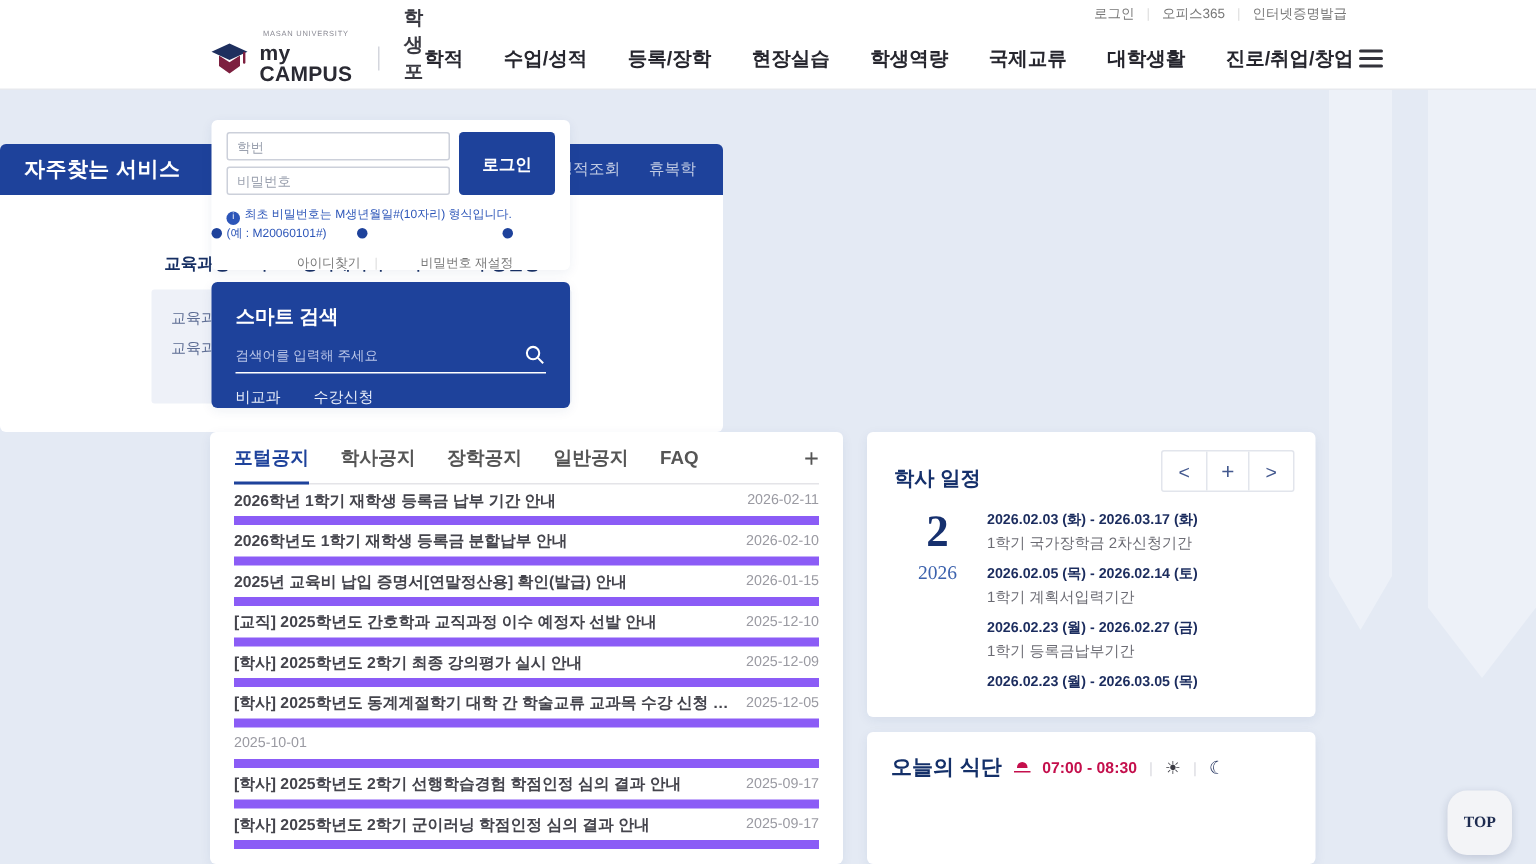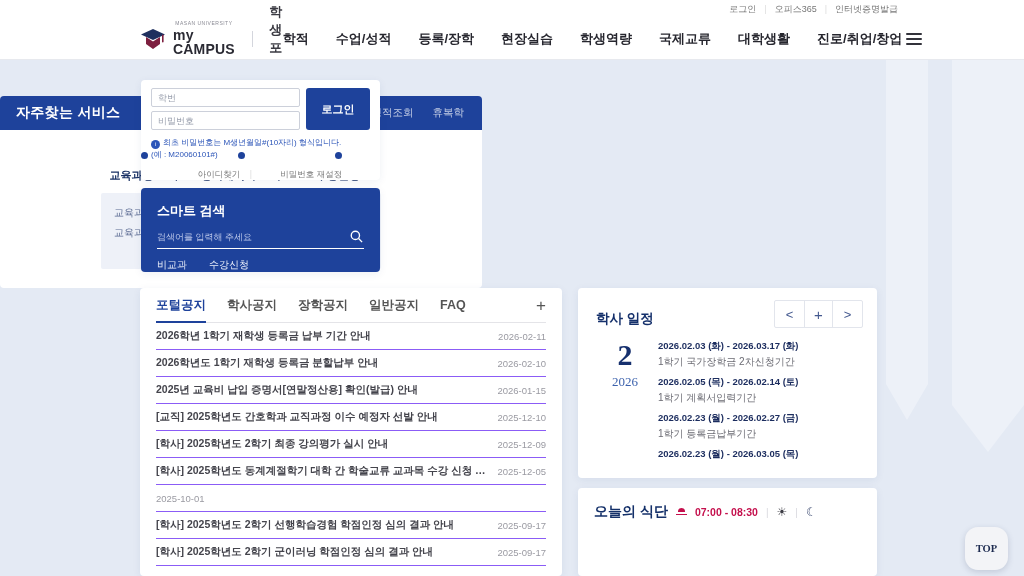--- a/index.html
+++ b/index.html
@@ -75,21 +75,21 @@
   .svc-link { font-size:10px; color:#5b6b92; line-height:1.95; cursor:pointer; white-space:nowrap; }
 
   
   .notices-card { left:140px; top:228px; width:422px; height:288px; padding:0 16px; }
   .n-tabs { height:35px; display:flex; align-items:center; gap:21px; border-bottom:1px solid #e4e4e8; position:relative; }
   .n-tab { font-size:12.5px; font-weight:bold; color:#555; cursor:pointer; height:100%; display:flex; align-items:center; position:relative; }
   .n-tab.active { color:#1e429b; }
   .n-tab.active::after { content:""; position:absolute; left:0; right:0; bottom:-1px; height:2px; background:#1e429b; }
   .n-plus { margin-left:auto; font-size:17px; font-weight:300; color:#555; cursor:pointer; line-height:1; }
   .n-list { }
-  .n-row { height:27px; display:flex; align-items:center; justify-content:space-between; border-bottom:1px solid #8b5cf6; cursor:pointer; }
+  .n-row { height:27px; display:flex; align-items:center; justify-content:space-between; border-bottom:6px solid #8b5cf6; cursor:pointer; }
   .n-title { font-size:10.5px; font-weight:600; color:#44444c; white-space:nowrap; overflow:hidden; text-overflow:ellipsis; padding-right:10px; }
   .n-date { font-size:9.5px; color:#9a9aa2; flex:0 0 auto; }
 
   
   .calendar-card { left:578px; top:228px; width:299px; height:190px; padding:12px 14px 0 18px; overflow:hidden; }
   .cal-head { display:flex; align-items:flex-end; }
   .cal-title { font-size:13.5px; font-weight:bold; color:#15306b; margin-top:4px; }
   .cal-btns { margin-left:auto; display:flex; border:1px solid #e2e5ec; border-radius:2px; background:#fff; }
   .cal-btn { width:29px; height:26px; display:flex; align-items:center; justify-content:center; font-size:13px; color:#44598f; cursor:pointer; }
   .cal-btn.mid { border-left:1px solid #e2e5ec; border-right:1px solid #e2e5ec; font-size:15px; font-weight:300; }

